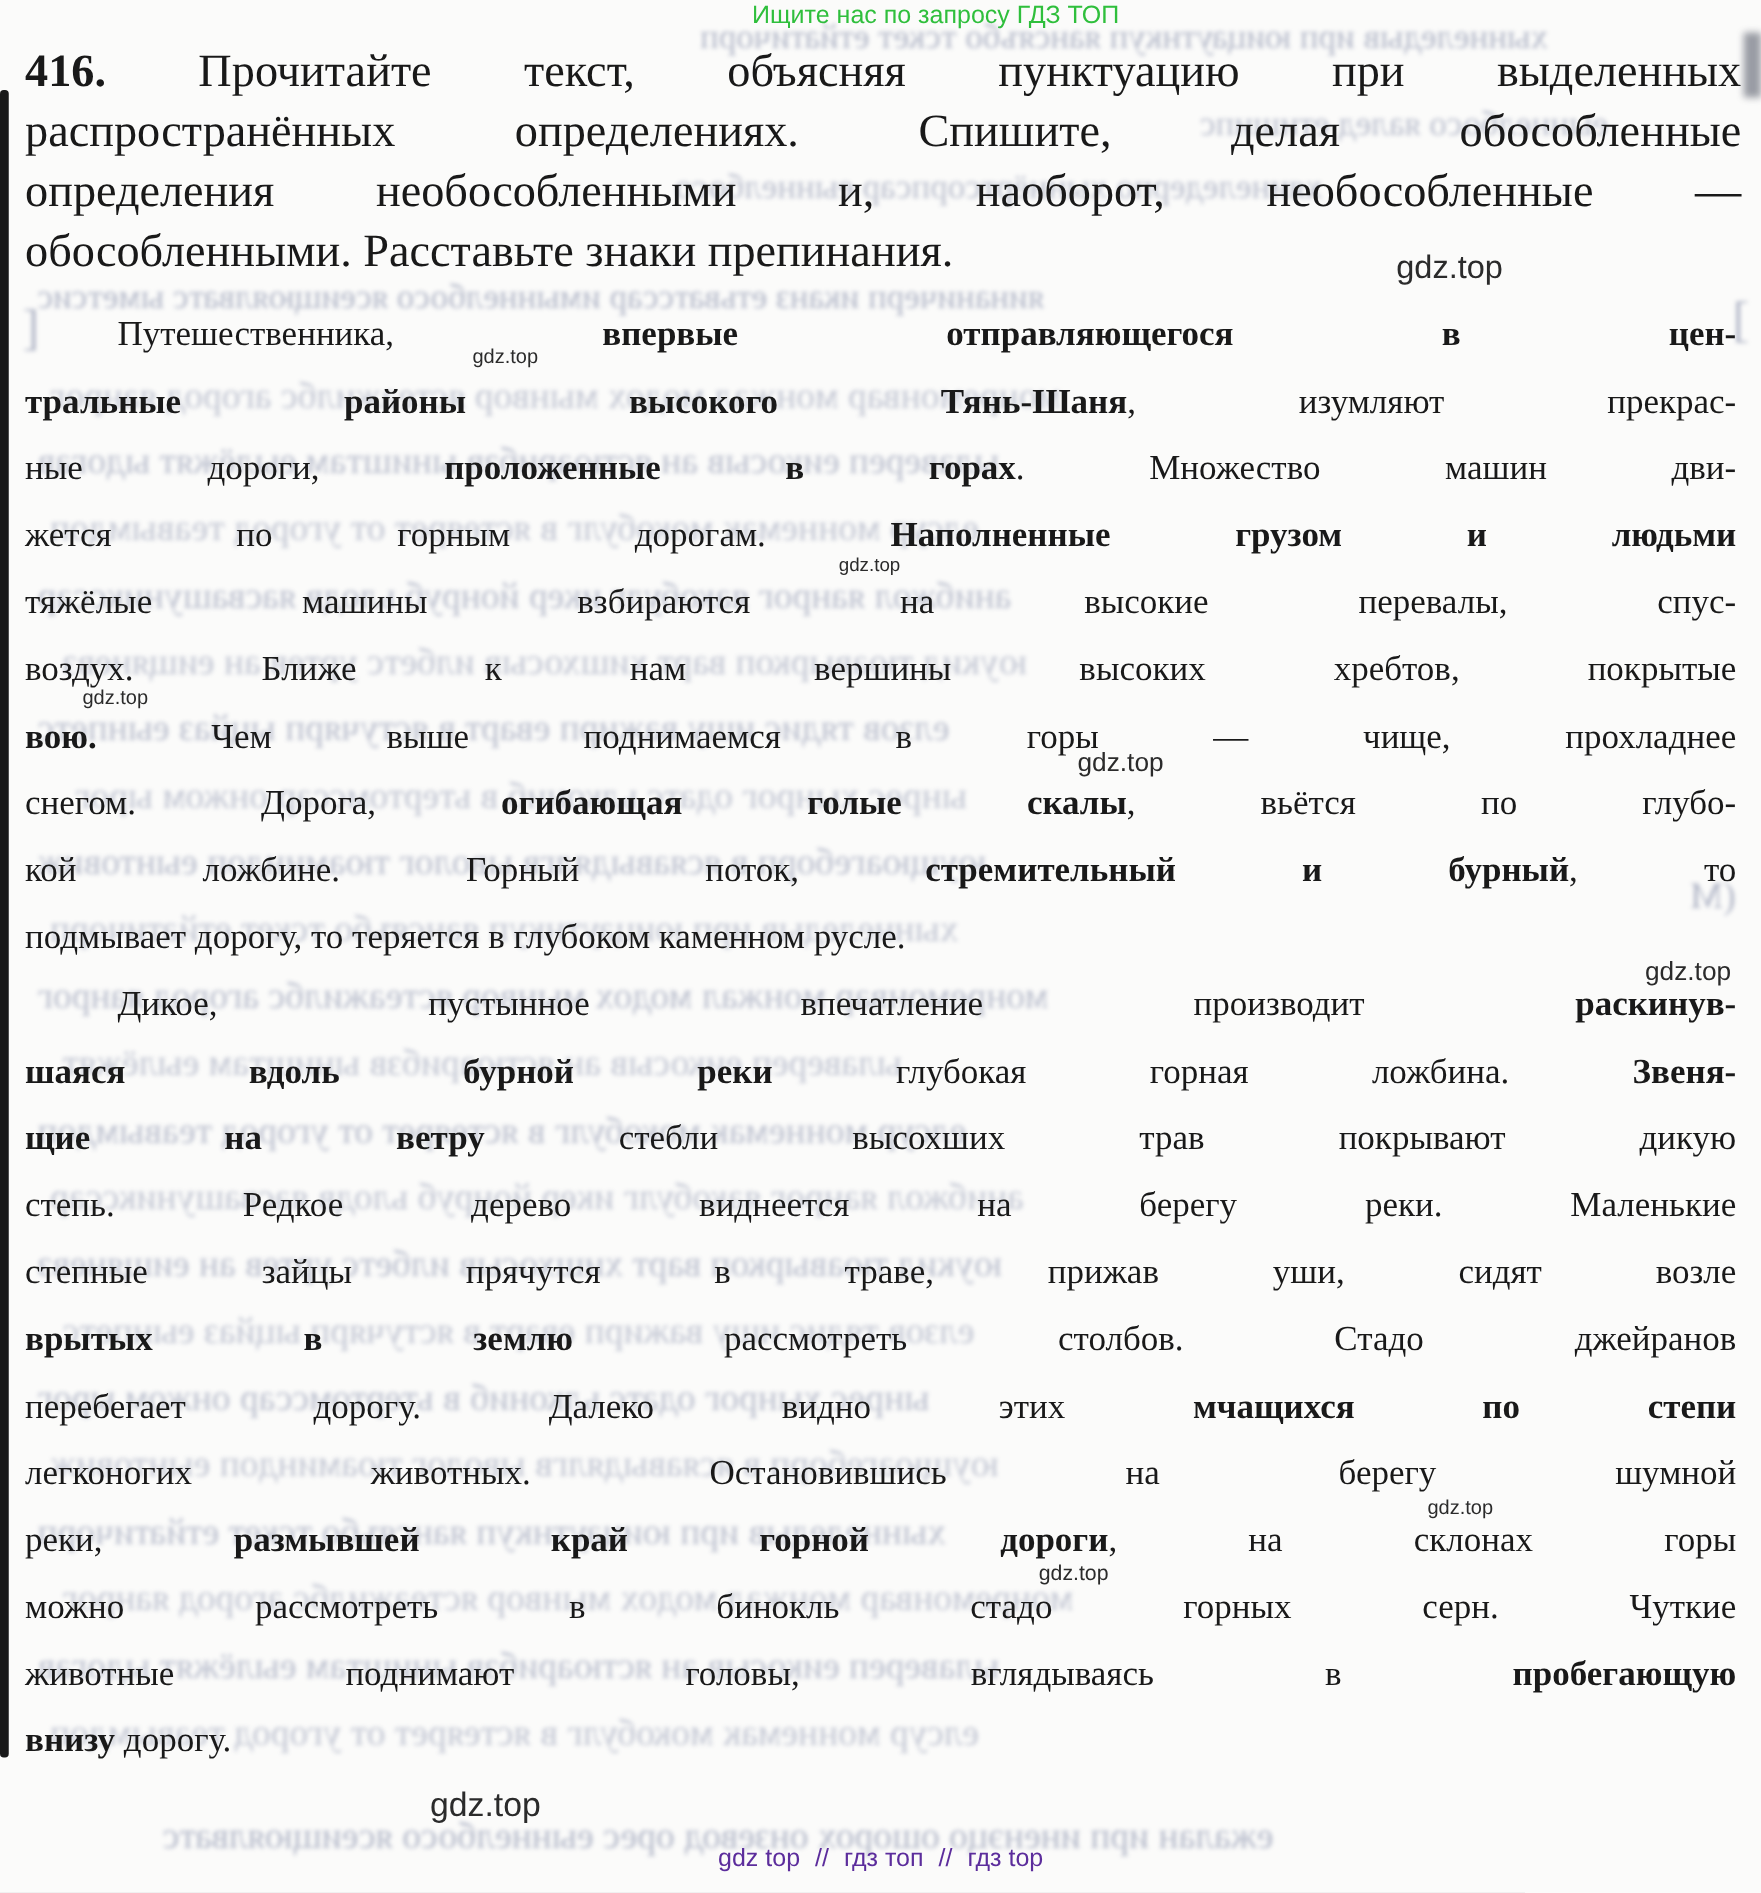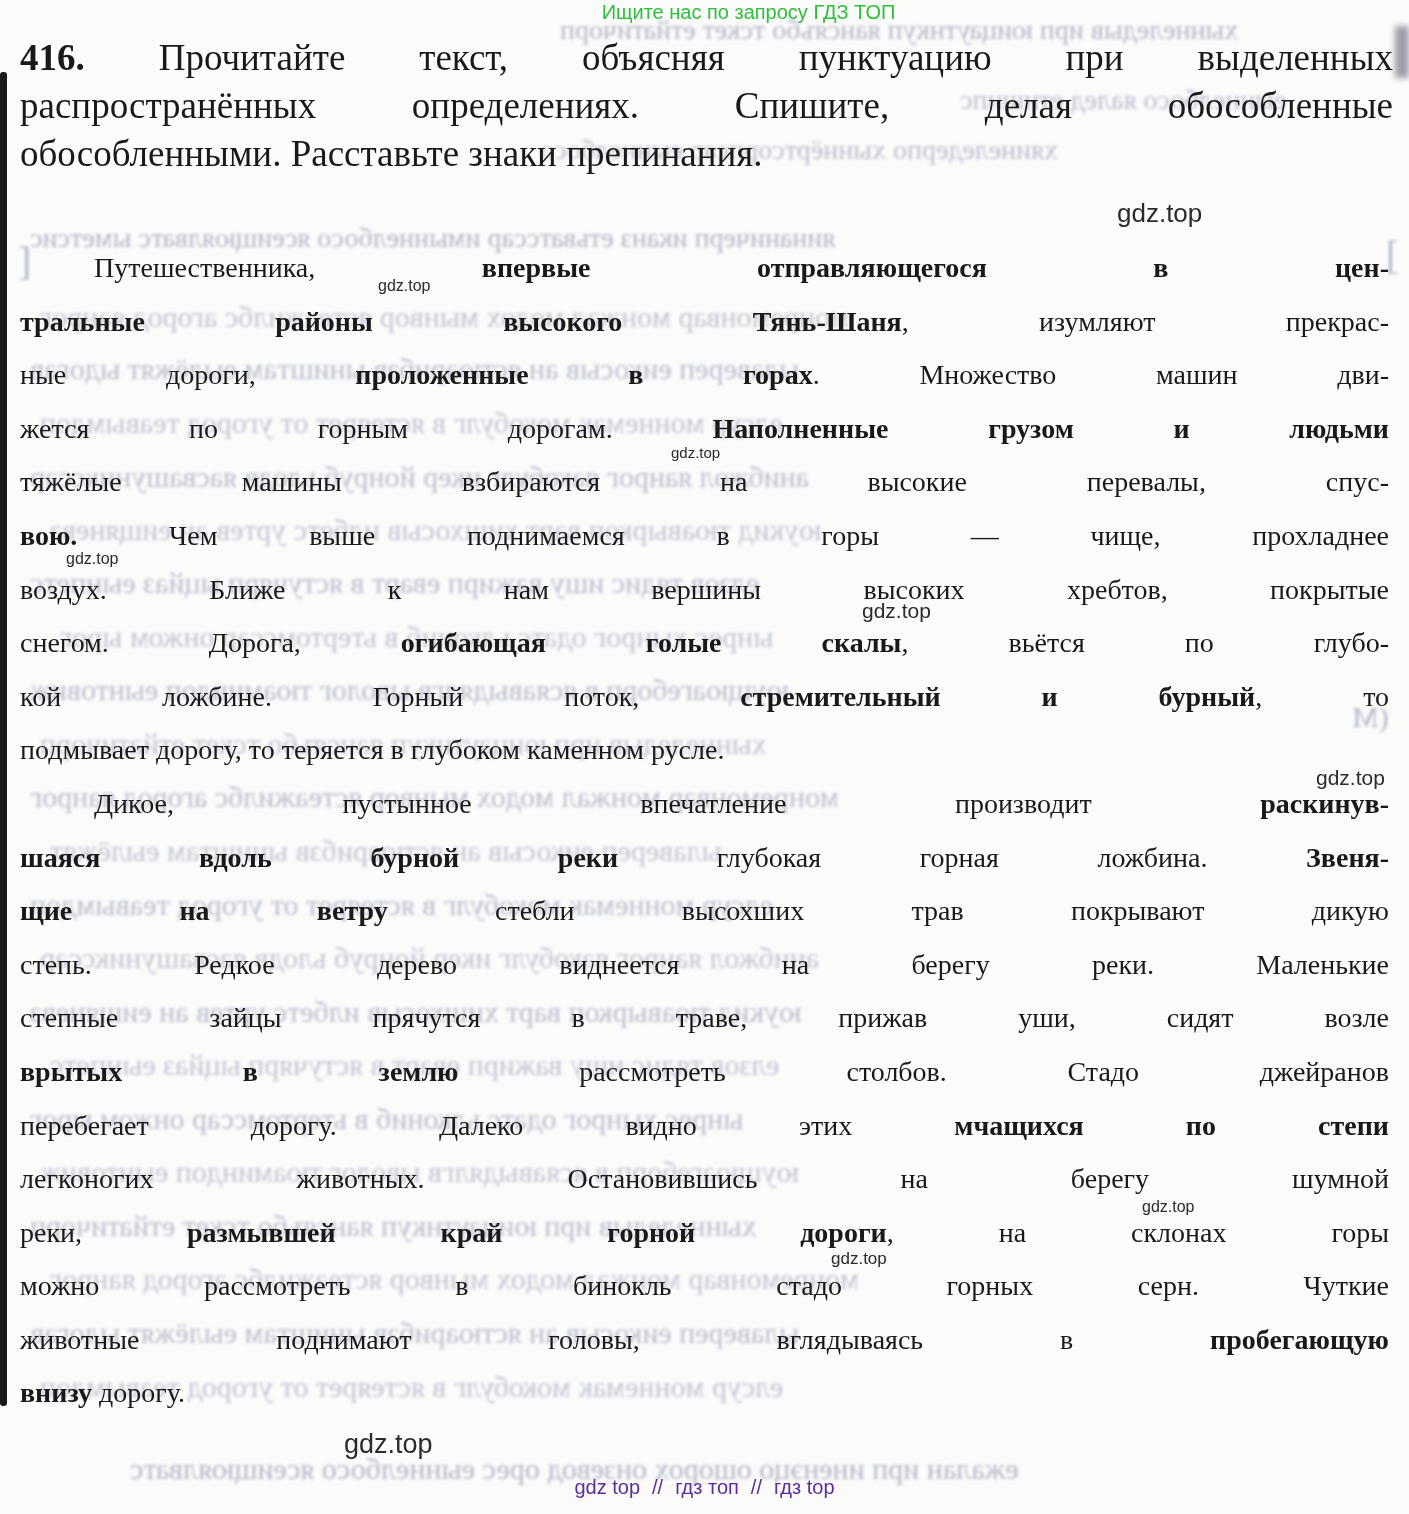--- a/index.html
+++ b/index.html
@@ -115,31 +115,32 @@
       <div class="bleed" style="left: 40px; top: 1370px; font-size: 30px; opacity: 0.4;">елсур моннемак мокобулг в ястеярет от угород теавымдоп</div>
       <div class="bleed" style="left: 130px; top: 1452px; font-size: 30px; opacity: 0.5;">ежалан ирп иненэцо ошорох онзевод орес еыннелбосо ясеищюялватс</div>
     </div>
 
   <div class="edge-strip"></div>
   <div class="corner-smudge"></div>
 
   <div class="task" id="task-lines">
       <div class="line"><b>416.</b><span> Прочитайте текст, объясняя пунктуацию при выделенных</span></div>
       <div class="line"><span>распространённых определениях. Спишите, делая обособленные</span></div>
+      <div class="line"><span>определения необособленными и, наоборот, необособленные —</span></div>
       <div class="line nj"><span>обособленными. Расставьте знаки препинания.</span></div>
     </div>
 
   <div class="bodytext" id="body-lines">
       <div class="line ind"><span>Путешественника, </span><b>впервые отправляющегося в цен-</b></div>
       <div class="line"><b>тральные районы высокого Тянь-Шаня</b><span>, изумляют прекрас-</span></div>
       <div class="line"><span>ные дороги, </span><b>проложенные в горах</b><span>. Множество машин дви-</span></div>
       <div class="line"><span>жется по горным дорогам. </span><b>Наполненные грузом и людьми</b></div>
       <div class="line"><span>тяжёлые машины взбираются на высокие перевалы, спус-</span></div>
+      <div class="line"><span>воздух. Ближе к нам вершины высоких хребтов, покрытые</span></div>
       <div class="line"><b>вою.</b><span> Чем выше поднимаемся в горы — чище, прохладнее</span></div>
-      <div class="line"><span>воздух. Ближе к нам вершины высоких хребтов, покрытые</span></div>
       <div class="line"><span>снегом. Дорога, </span><b>огибающая голые скалы</b><span>, вьётся по глубо-</span></div>
       <div class="line"><span>кой ложбине. Горный поток, </span><b>стремительный и бурный</b><span>, то</span></div>
       <div class="line nj"><span>подмывает дорогу, то теряется в глубоком каменном русле.</span></div>
       <div class="line ind"><span>Дикое, пустынное впечатление производит </span><b>раскинув-</b></div>
       <div class="line"><b>шаяся вдоль бурной реки</b><span> глубокая горная ложбина. </span><b>Звеня-</b></div>
       <div class="line"><b>щие на ветру</b><span> стебли высохших трав покрывают дикую</span></div>
       <div class="line"><span>степь. Редкое дерево виднеется на берегу реки. Маленькие</span></div>
       <div class="line"><span>степные зайцы прячутся в траве, прижав уши, сидят возле</span></div>
       <div class="line"><b>врытых в землю</b><span> рассмотреть столбов. Стадо джейранов</span></div>
       <div class="line"><span>перебегает дорогу. Далеко видно этих </span><b>мчащихся по степи</b></div>

